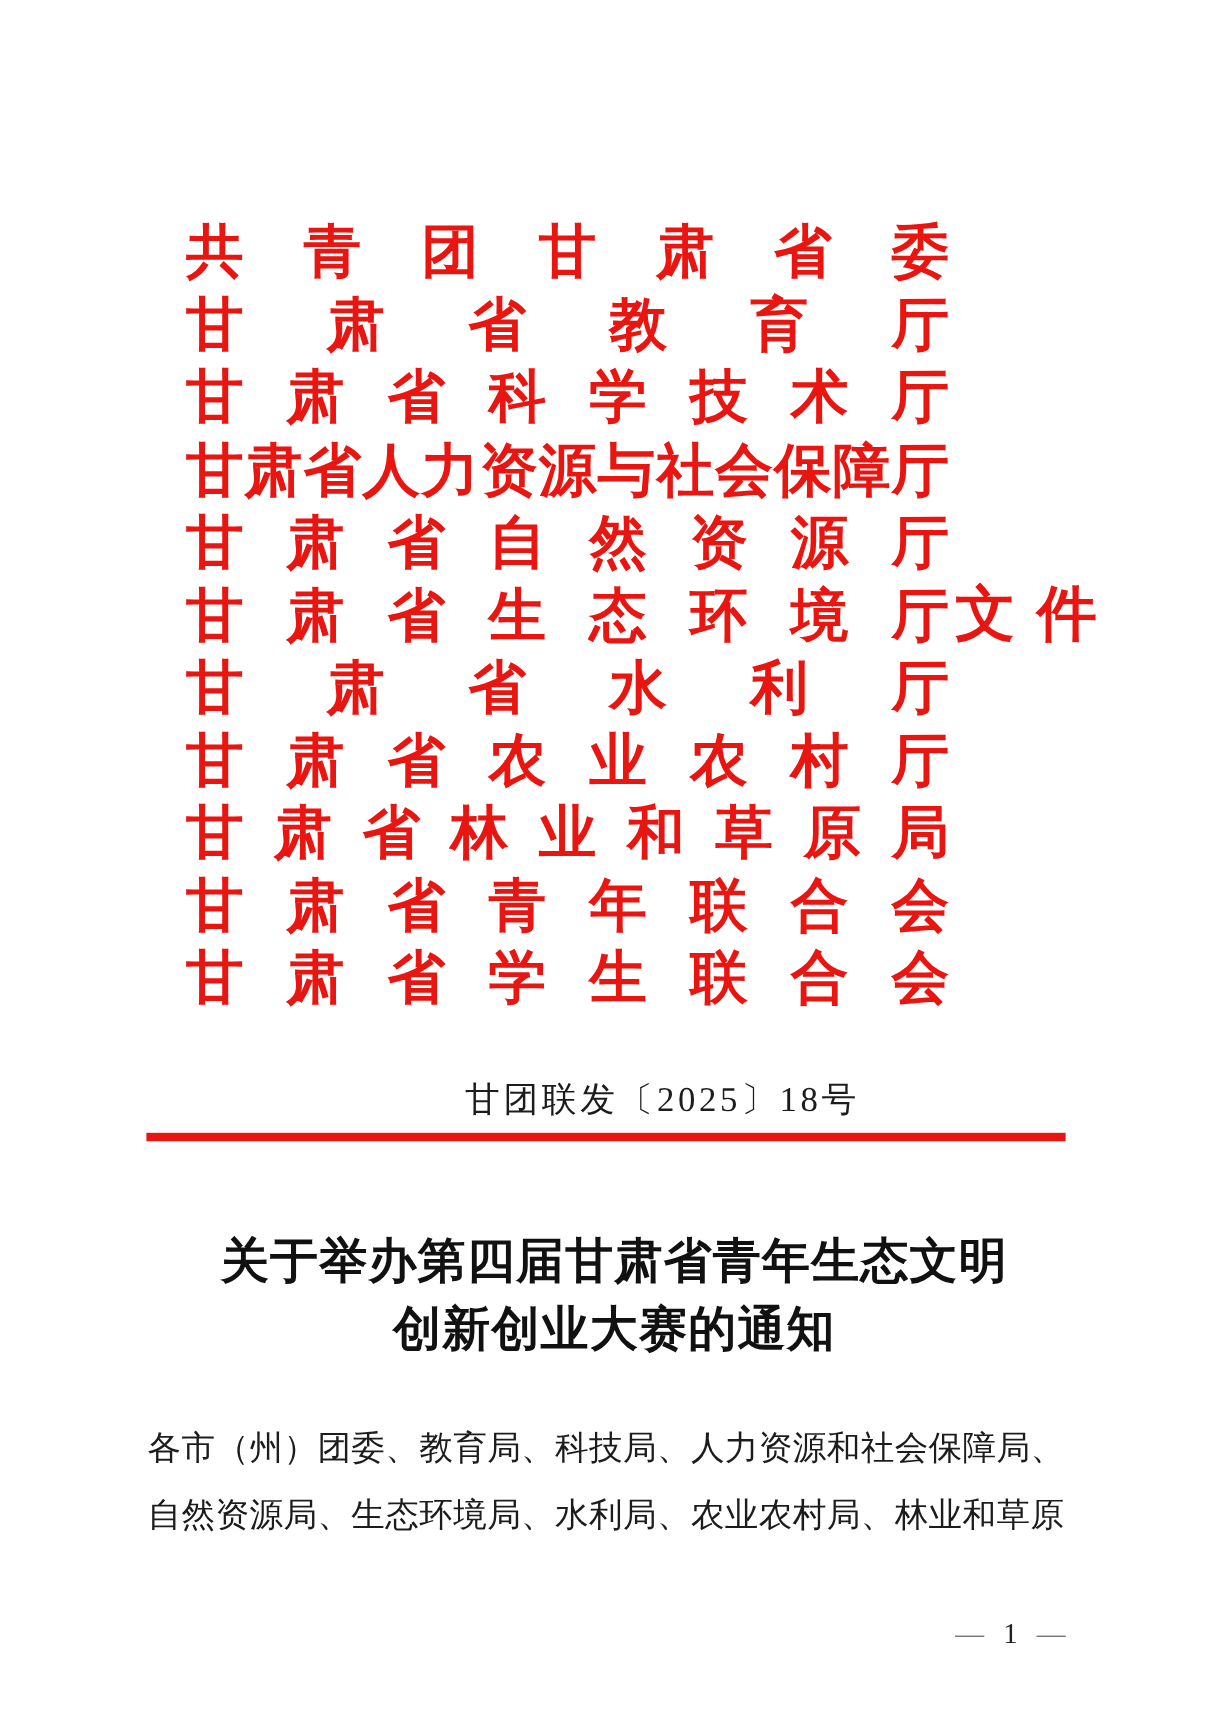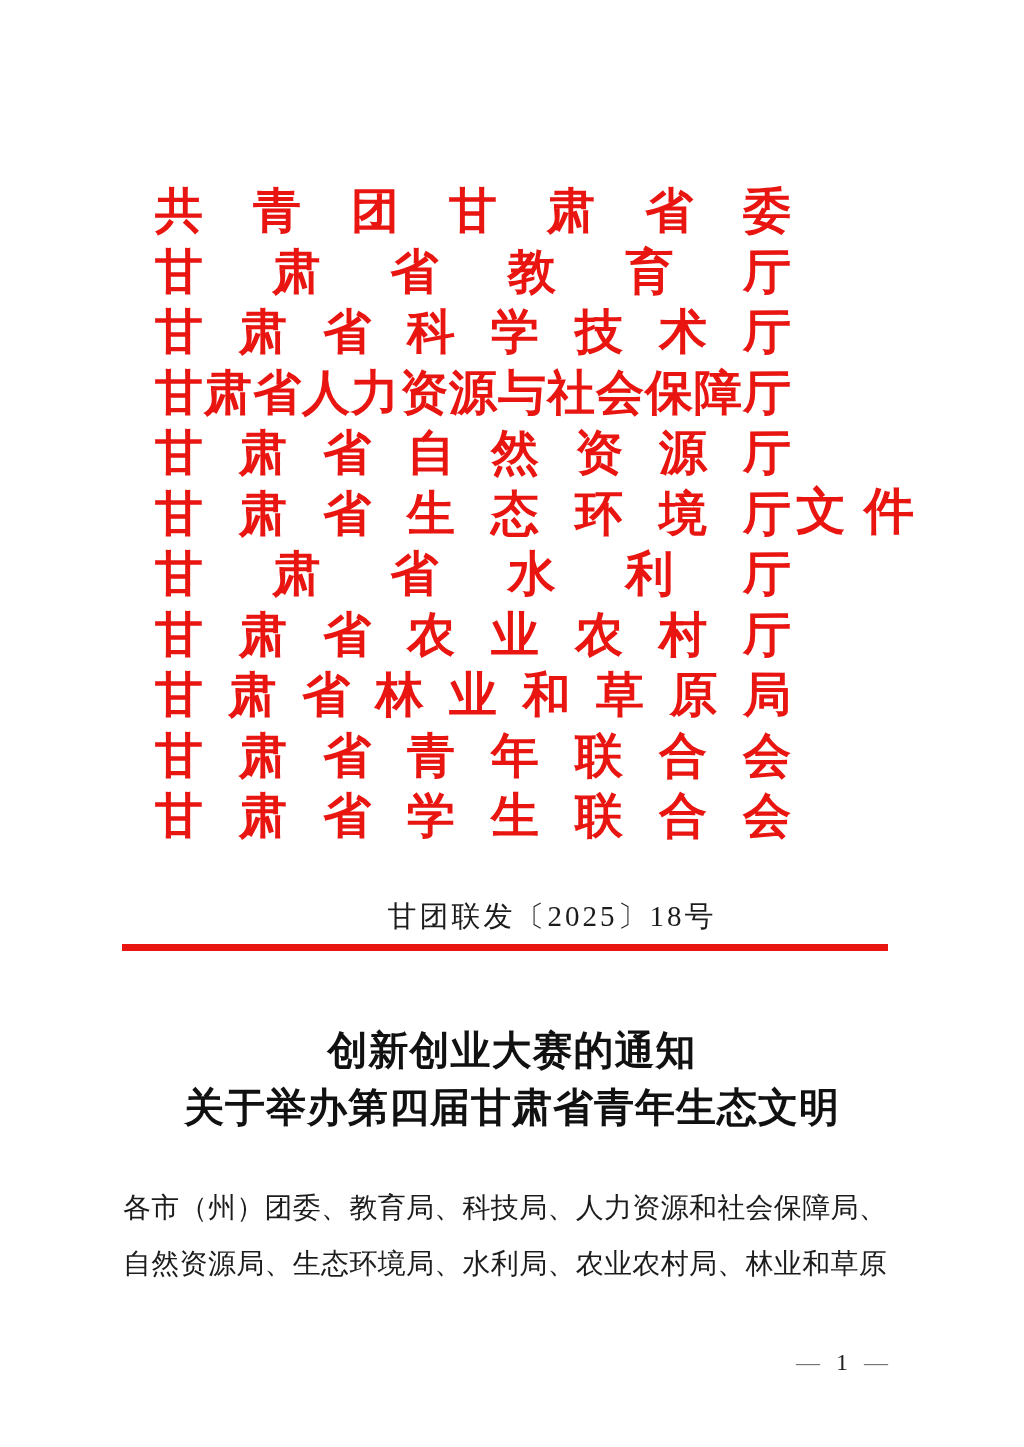--- a/index.html
+++ b/index.html
@@ -219,22 +219,22 @@
   <div class="wenjian red" style="color: rgb(232, 21, 16);">
       <span>文</span>
       <span>件</span>
     </div>
 
   <div class="doc-number">甘团联发〔2025〕18号</div>
 
   <div class="red-rule red-bg" style="background: rgb(232, 21, 16);"></div>
 
   <div class="title-block">
+    <div>关于举办第四届甘肃省青年生态文明</div>
     <div>创新创业大赛的通知</div>
-    <div>关于举办第四届甘肃省青年生态文明</div>
   </div>
 
   <div class="body-block">
     <div class="body-line">
         <span>各</span>
         <span>市</span>
         <span>（</span>
         <span>州</span>
         <span>）</span>
         <span>团</span>

